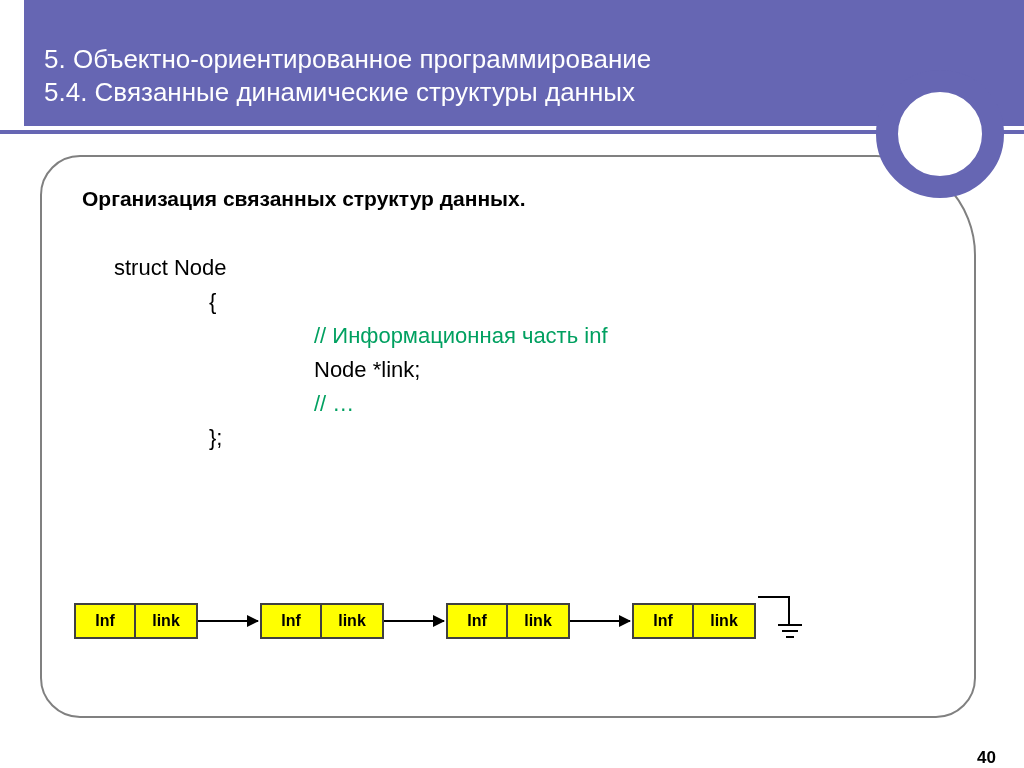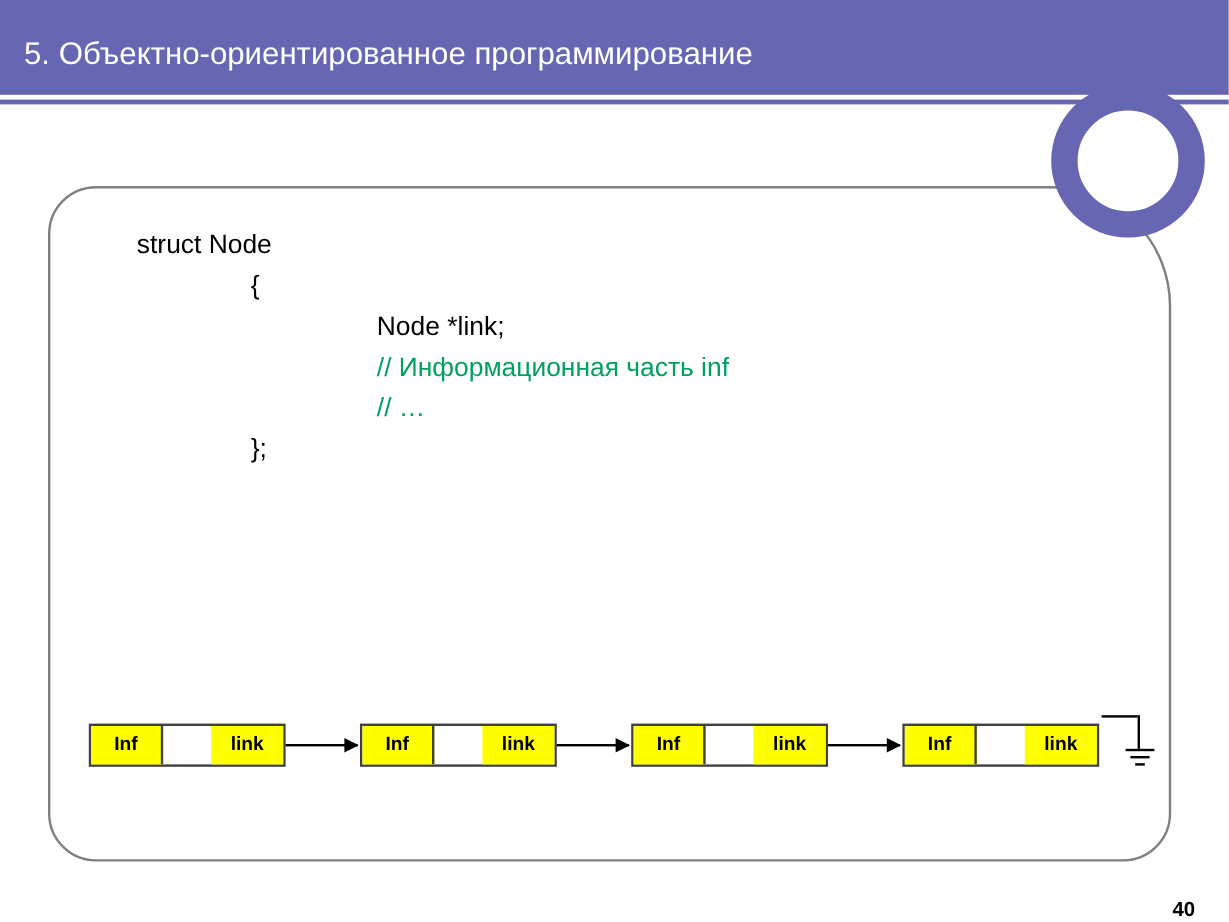--- a/index.html
+++ b/index.html
@@ -6,23 +6,24 @@
   body {
     width: 1024px;
     height: 768px;
     background: #fff;
     font-family: Arial, sans-serif;
     position: relative;
     overflow: hidden;
   }
   .header {
     background: #6666B3;
-    padding: 28px 0 18px 20px;
+    padding: 43px 0 18px 20px;
     position: relative;
     z-index: 2;
+    margin-left: 24px;
   }
   .header h1 {
     color: #fff;
     font-size: 26px;
     font-weight: normal;
     line-height: 1.25;
   }
   .accent-line {
     height: 4px;
     background: #6666B3;
@@ -79,21 +80,21 @@
   .cell {
     background: #FFFF00;
     border-right: 2px solid #404040;
     font-weight: bold;
     font-size: 16px;
     text-align: center;
     display: flex;
     align-items: center;
     justify-content: center;
   }
-  .cell:last-child { border-right: none; margin-left: 40px; }
+  .cell:last-child { border-right: none; }
   .cell.inf { width: 60px; height: 32px; }
   .cell.link { width: 60px; height: 32px; }
   .arrow {
     position: relative;
     width: 60px;
     height: 2px;
     background: #000;
     margin: 0 2px 0 0;
   }
   .arrow::after {
@@ -124,32 +125,34 @@
     font-size: 17px;
     color: #000;
   }
 </style>
 </head>
 <body>
 
 <div class="header">
   <h1>
     <span>5. Объектно-ориентированное программирование</span><br>
+    <span>5.4. Связанные динамические структуры данных</span>
   </h1>
 </div>
 <div class="accent-line"></div>
 <div class="ring"></div>
 
 <div class="content-frame">
+  <div class="subtitle">Организация связанных структур данных.</div>
 
   <div class="code">
     <div>struct  Node</div>
     <div class="indent1">{</div>
+    <div class="indent2 comment">// Информационная часть inf</div>
     <div class="indent2">Node *link;</div>
-    <div class="indent2 comment">// Информационная часть inf</div>
     <div class="indent2 comment">// …</div>
     <div class="indent1">};</div>
   </div>
 
   <div class="diagram">
     <div class="node">
       <div class="cell inf">Inf</div>
       <div class="cell link">link</div>
     </div>
     <div class="arrow"></div>

